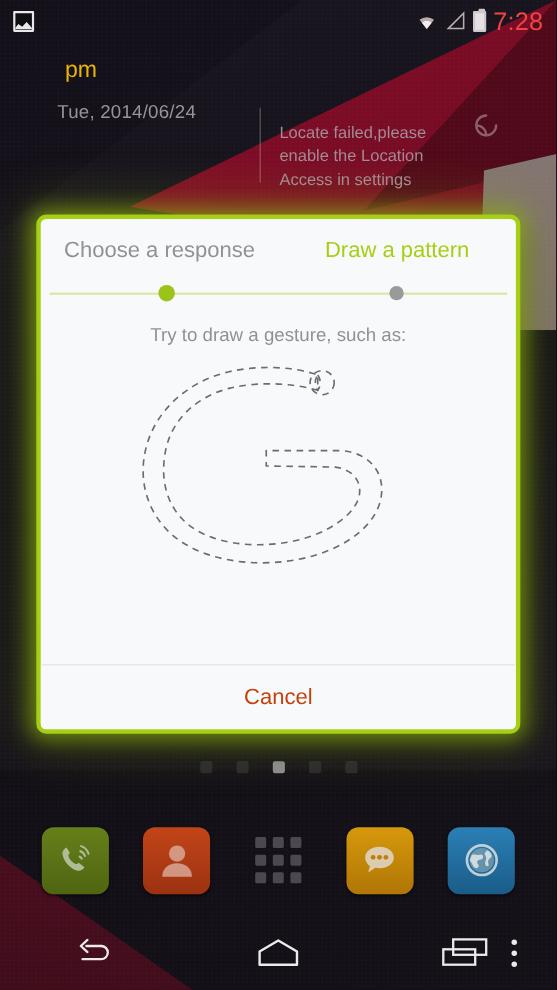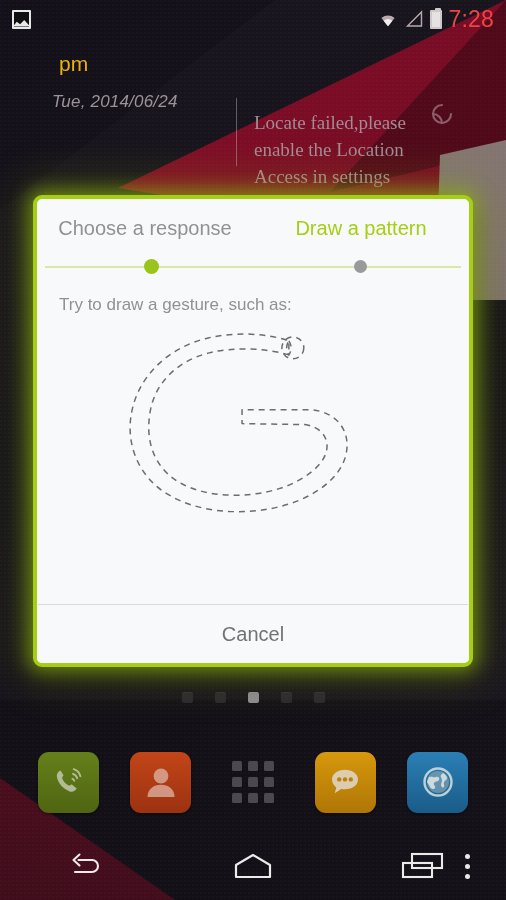--- a/index.html
+++ b/index.html
@@ -40,25 +40,25 @@
   .sb-time{ color:#ef4444; font-size:23px; letter-spacing:.2px; font-weight:400; line-height:1; }
   .batt{ width:12px; height:19px; border:2px solid #cfc8ca; border-radius:1px; position:relative; background:#e6e1e2; }
   .batt::before{ content:""; position:absolute; left:3px; top:-4px; width:6px; height:3px; background:#cfc8ca; border-radius:1px 1px 0 0; }
 
   
   #clockwidget{ position:absolute; left:0; top:44px; width:506px; height:120px; z-index:30; }
   #clock-left{ position:absolute; left:52px; top:8px; }
   .clock-row{ display:flex; align-items:flex-end; }
   .clock-hm{ font-size:58px; color:#9b9399; line-height:.95; font-weight:300; letter-spacing:-1px; }
   .clock-ampm{ font-size:21px; color:#eab308; margin-left:7px; margin-bottom:7px; font-weight:400; }
-  .clock-date{ font-size:17px; color:#9b9399; margin-top:9px; letter-spacing:.2px;font-style:italic; }
+  .clock-date{ font-size:17px; color:#9b9399; margin-top:9px; letter-spacing:.2px; }
   #clock-div{ position:absolute; left:236px; top:54px; width:1px; height:68px; background:rgba(190,180,185,.45); }
   #weather-msg{
     position:absolute; left:254px; top:66px; width:170px;
-    font-size:19px; line-height:1.42; color:#a38b93;font-family:Liberation Serif, serif;
+    font-size:15px; line-height:1.42; color:#a38b93;
   }
   #refresh-ico{ position:absolute; left:428px; top:56px; width:28px; height:28px; }
 
   
   #pageind{ position:absolute; left:0; top:692px; width:506px; display:flex; justify-content:center; gap:22px; z-index:20; }
   .pdot{ width:11px; height:11px; border-radius:2px; background:#2b2830; box-shadow:inset 0 1px 0 rgba(255,255,255,.05); }
   .pdot.on{ background:#8e8b93; }
 
   
   #dock{ position:absolute; left:0; top:742px; width:506px; height:80px; display:flex; align-items:center; justify-content:space-around; padding:0 22px; z-index:20; }
@@ -84,27 +84,27 @@
     border:4px solid #a6ce15;
     box-shadow:0 0 18px 5px rgba(166,206,21,.55), 0 0 44px 14px rgba(166,206,21,.22), 0 6px 26px rgba(0,0,0,.6);
     display:flex; flex-direction:column; overflow:hidden;
   }
   #dlg-tabs{ display:flex; height:58px; align-items:center; }
   .dlg-tab{ flex:1; text-align:center; font-size:20px; color:#8f9295; }
   .dlg-tab.active{ color:#a6ce15; }
   #dlg-steps{ position:relative; height:20px; }
   #step-line{ position:absolute; left:8px; right:8px; top:9px; height:2px; background:#d9e8a6; }
   .step-dot{ position:absolute; top:2px; width:15px; height:15px; border-radius:50%; }
-  #dlg-instr{ padding:18px 22px 0 22px; font-size:17px; color:#8f9295; }
+  #dlg-instr{ padding:18px 22px 0 22px; font-size:17px; color:#8f9295;text-align:center; }
   #dlg-canvas{ flex:1; position:relative; }
   #gesture-svg{ position:absolute; left:0; top:-4px; width:100%; height:100%; }
   #dlg-sep{ height:1px; background:#d7d9db; margin:0 1px; }
   #dlg-cancel{
     height:58px; display:flex; align-items:center; justify-content:center;
-    font-size:20px; color:#737373; background:#f8f9fa;
+    font-size:20px; color:#c2410c; background:#f8f9fa;
   }
 </style>
 </head>
 <body>
 
 <div id="wallpaper">
   <div class="wp-layer" style="background:linear-gradient(160deg,#1a1620 0%,#141119 45%,#1d1822 100%);"></div>
 
   <div class="wp-layer" style="background:linear-gradient(135deg,#8b0f2b 0%,#6e0a22 55%,#52081a 100%);
               clip-path:polygon(506px 0px, 506px 250px, 118px 188px);"></div>

